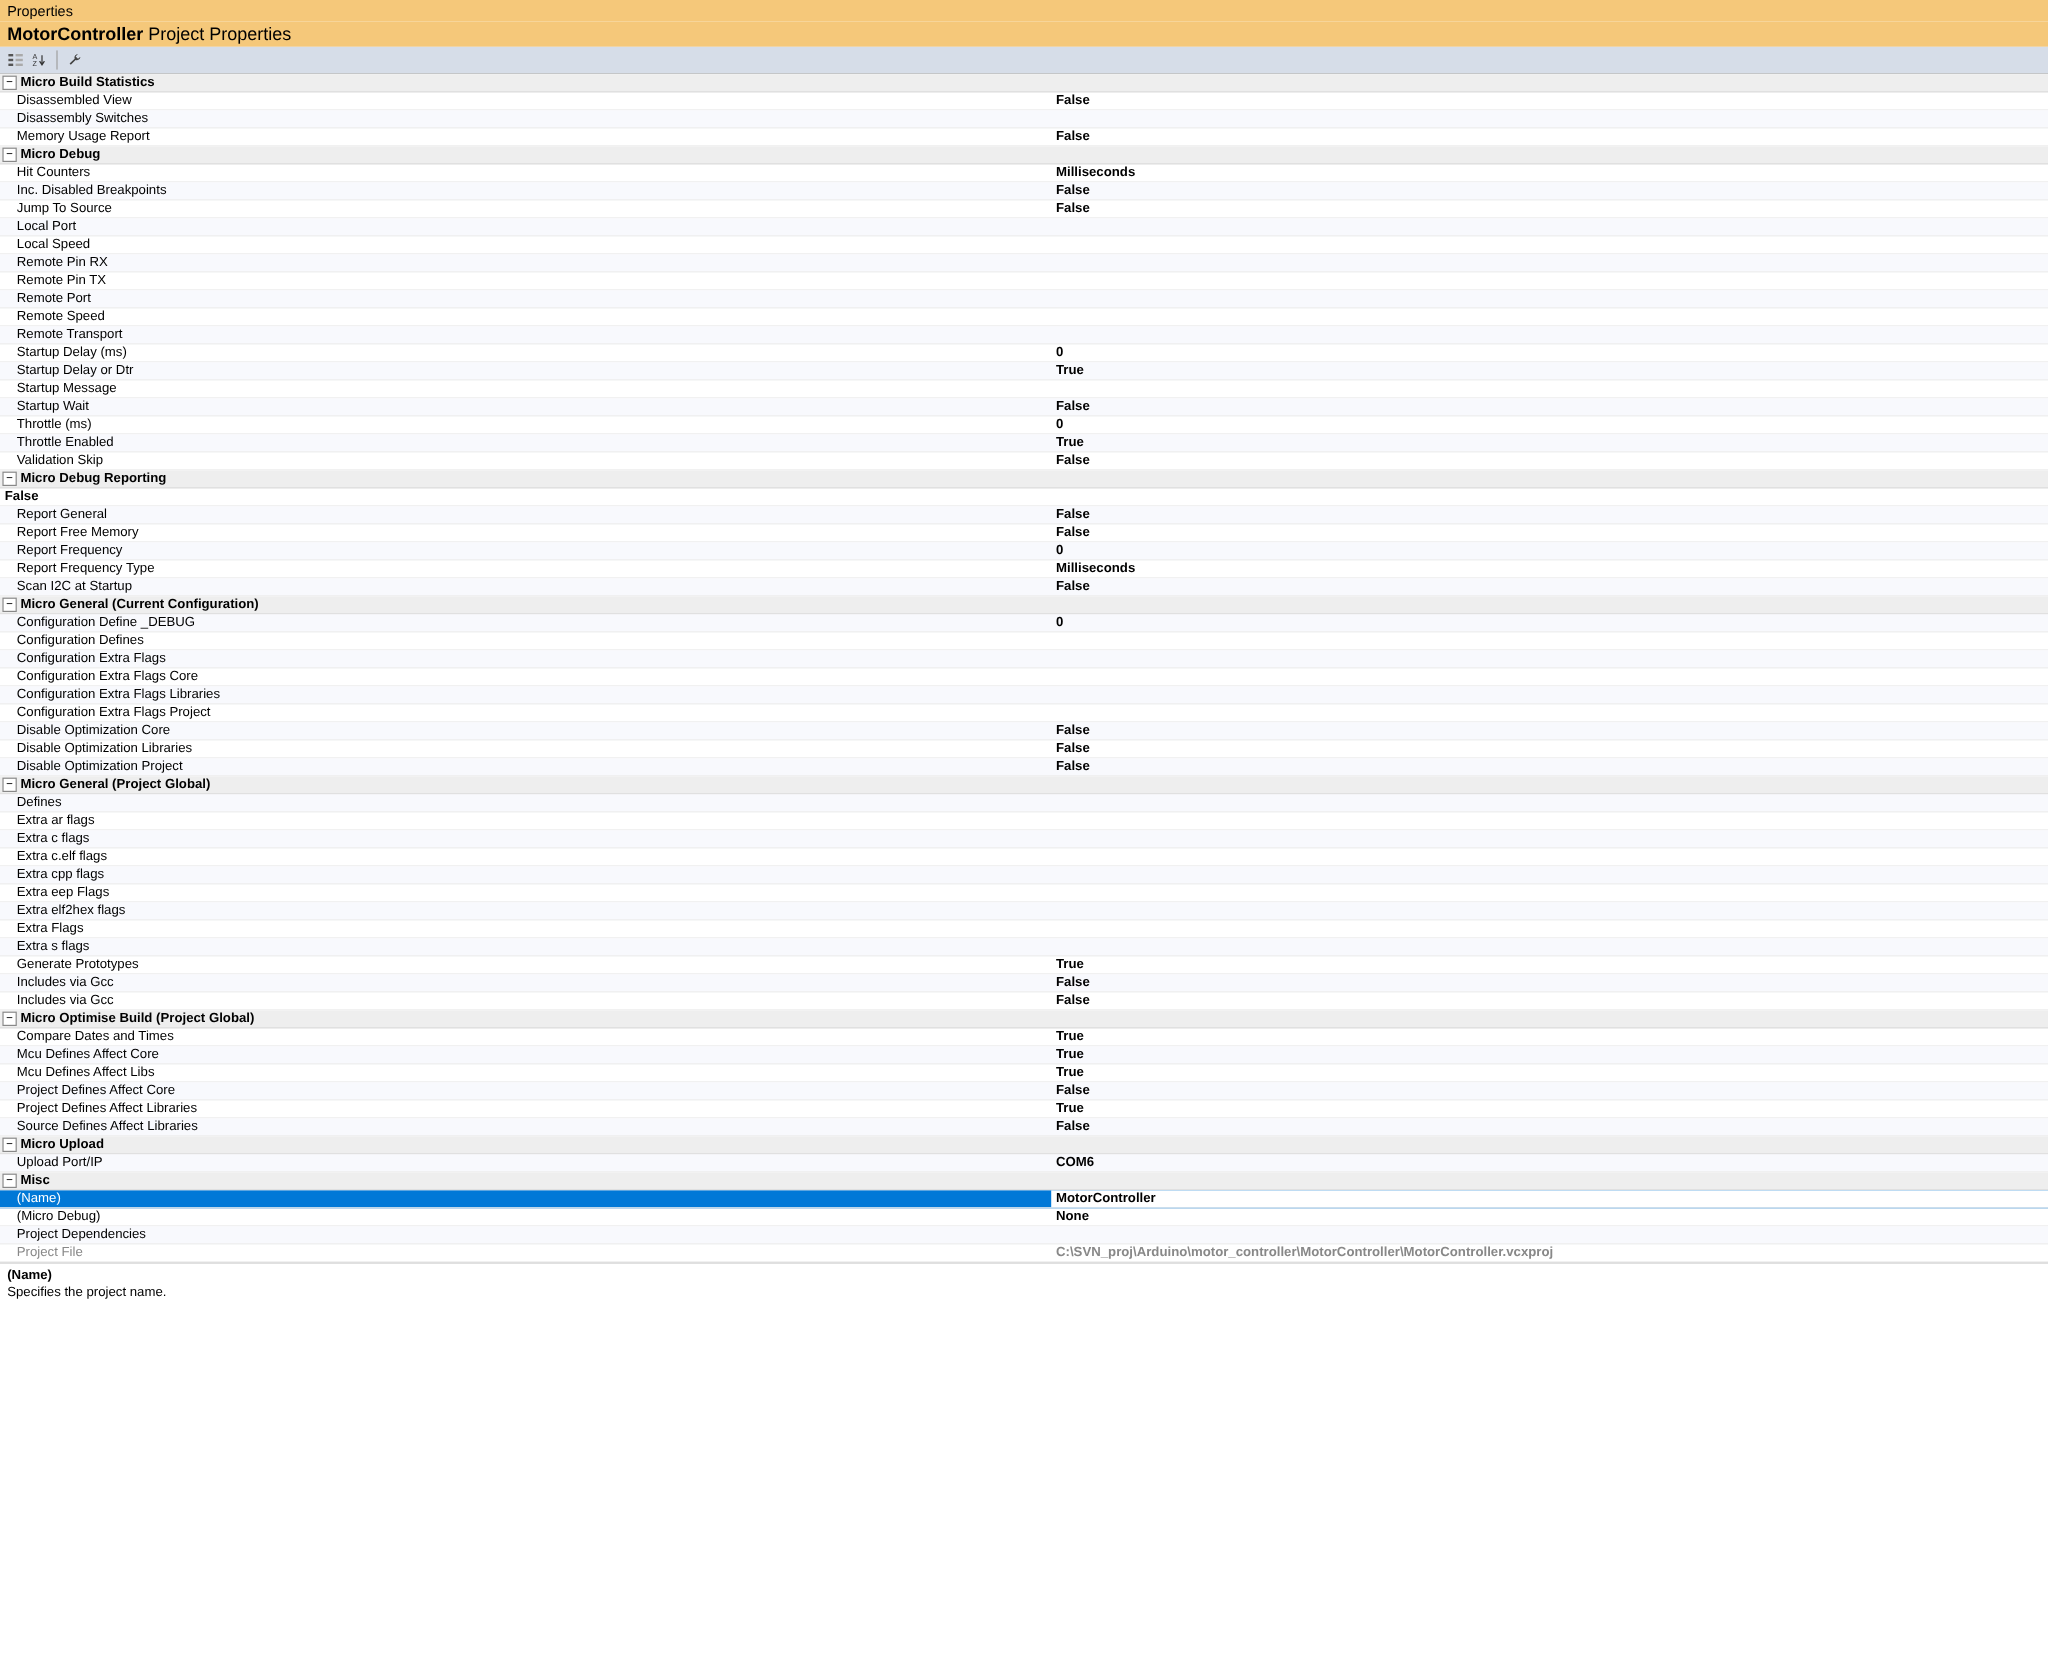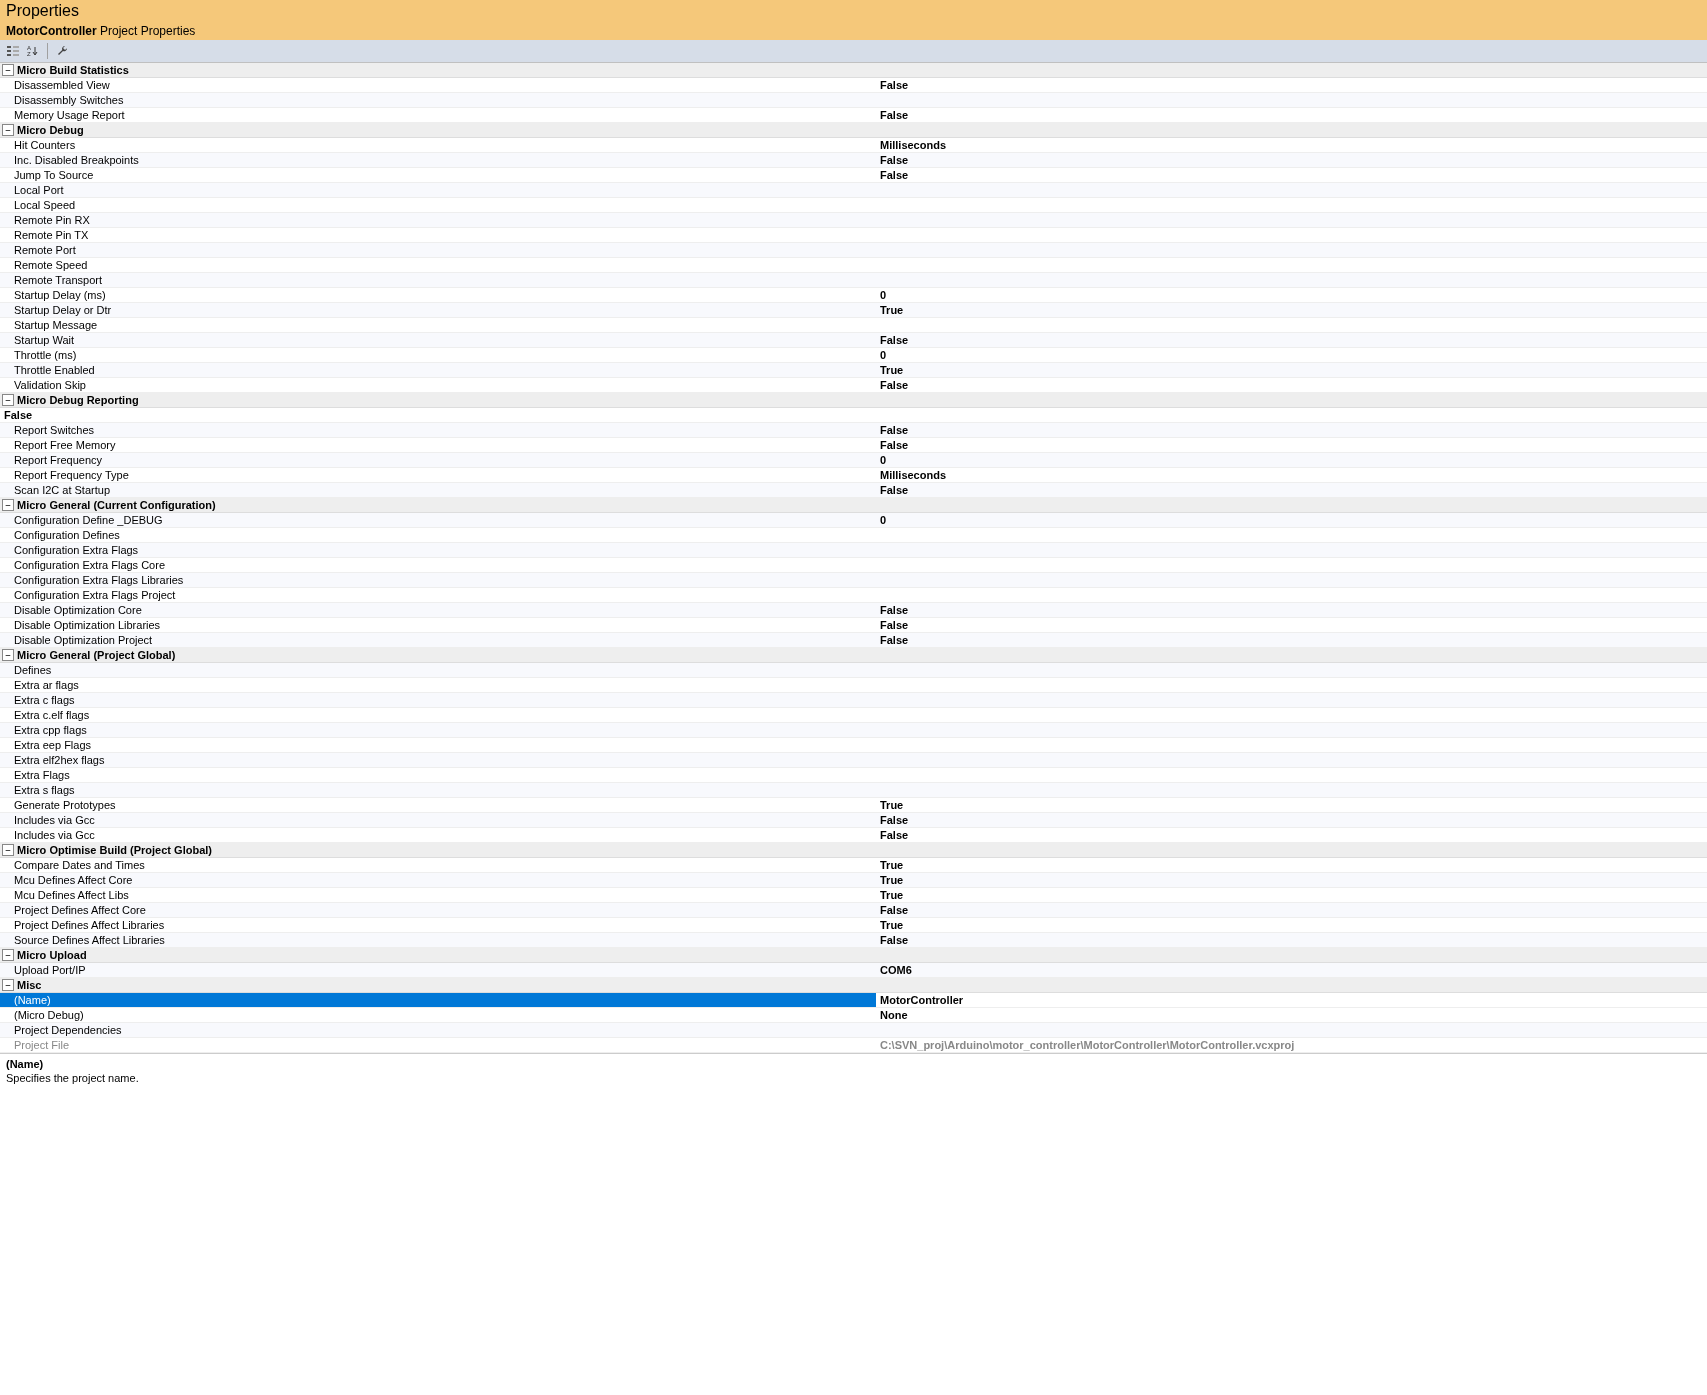--- a/index.html
+++ b/index.html
@@ -1,18 +1,18 @@
 <!DOCTYPE html>
 <html><head>
   <meta charset="utf-8">
   <style>
     * { margin: 0; padding: 0; box-sizing: border-box; }
     body { font-family: "Segoe UI", Tahoma, sans-serif; font-size: 11px; background: #fff; color: #000; }
-    .title-bar { background: #f5c87a; padding: 2px 6px; font-size: 16px; }
-    .sub-title { background: #f5c87a; padding: 2px 6px; font-size: 12px; }
+    .title-bar { background: #f5c87a; padding: 2px 6px; font-size: 12px; }
+    .sub-title { background: #f5c87a; padding: 2px 6px; font-size: 15px; }
     .sub-title .bold { font-weight: bold; }
     .toolbar { background: #d6dde8; padding: 3px 5px; display: flex; gap: 4px; align-items: center; border-bottom: 1px solid #c0c0c0; }
     .toolbar-btn { width: 16px; height: 16px; display: inline-flex; align-items: center; justify-content: center; cursor: pointer; }
     .toolbar-sep { width: 1px; height: 16px; background: #a0a0a0; margin: 0 2px; }
     .grid { background: #fff; }
     .category-row { display: flex; align-items: center; background: #eeeeee; border-bottom: 1px solid #ddd; }
     .expander { width: 12px; height: 12px; border: 1px solid #888; display: inline-flex; align-items: center; justify-content: center; font-size: 9px; line-height: 1; margin: 1px 3px 1px 2px; cursor: pointer; background: #fff; font-family: monospace; }
     .category-label { font-weight: bold; padding: 1px 0; }
     .prop-row { display: flex; border-bottom: 1px solid #eee; }
     .prop-row.selected { background: #0078d7; color: #fff; }
@@ -150,21 +150,21 @@
       <div class="prop-value">False</div>
     </div>
     <div class="category-row">
       <span class="expander">−</span>
       <span class="category-label">Micro Debug Reporting</span>
     </div>
     <div class="prop-row">
       <div class="prop-value">False</div>
     </div>
     <div class="prop-row">
-      <div class="prop-name">Report Switches</div>
+      <div class="prop-name">Report General</div>
       <div class="prop-value">False</div>
     </div>
     <div class="prop-row">
       <div class="prop-name">Report Free Memory</div>
       <div class="prop-value">False</div>
     </div>
     <div class="prop-row">
       <div class="prop-name">Report Frequency</div>
       <div class="prop-value">0</div>
     </div>

